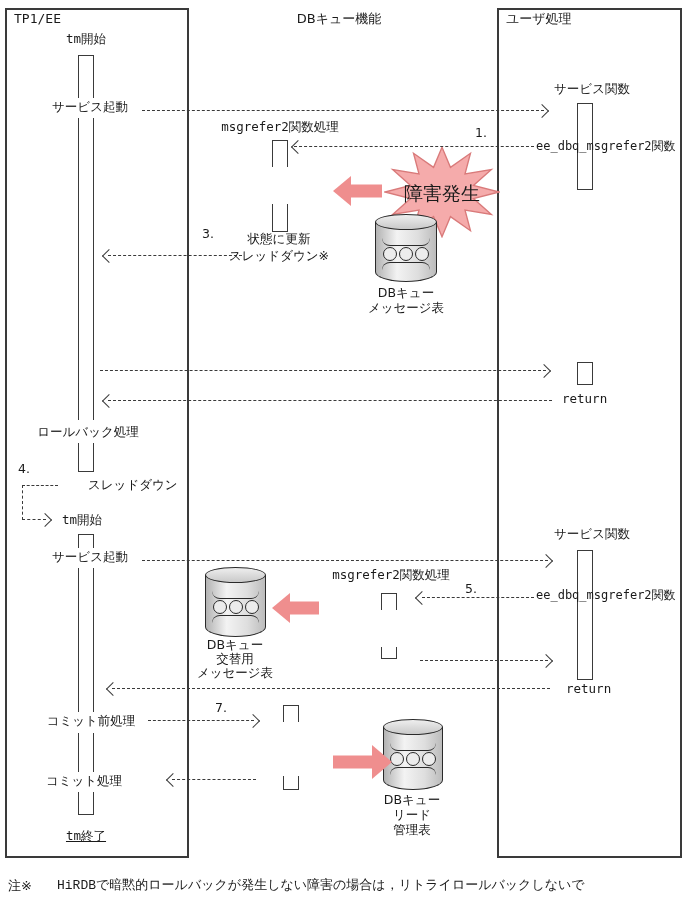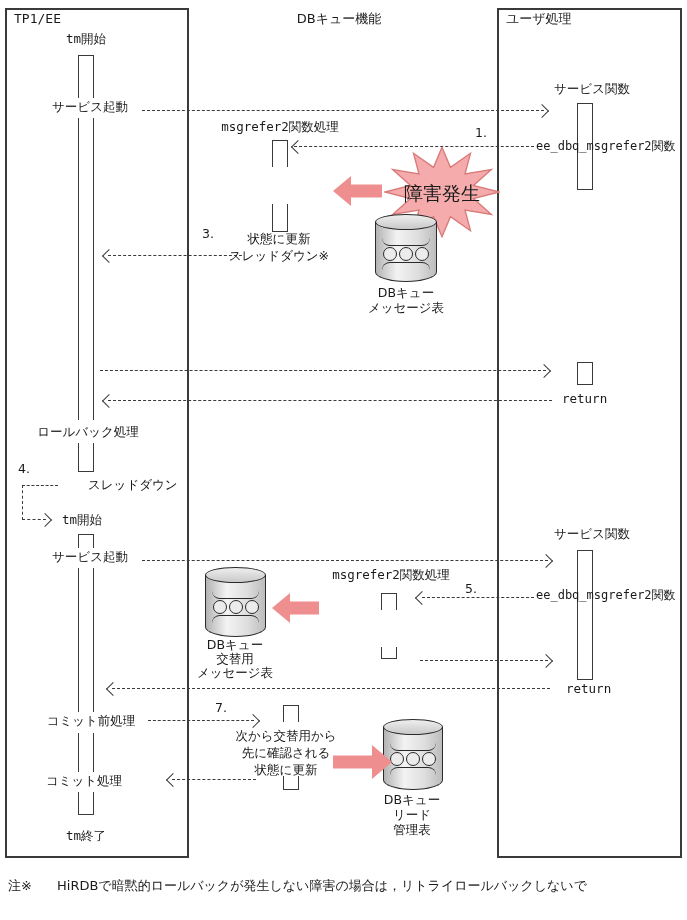--- a/index.html
+++ b/index.html
@@ -185,57 +185,52 @@
 
   <div class="lbl ctr mono" style="left:86px;top:31px;">tm開始</div>
   <div class="lbl ctr" style="left:90px;top:99px;">サービス起動</div>
   <div class="lbl ctr" style="left:88px;top:424px;">ロールバック処理</div>
   <div class="lbl" style="left:18px;top:461px;">4.</div>
   <div class="lbl" style="left:58px;top:477px;margin-left:30px;">スレッドダウン</div>
   <div class="lbl mono" style="left:62px;top:512px;">tm開始</div>
   <div class="lbl ctr" style="left:90px;top:549px;">サービス起動</div>
   <div class="lbl ctr" style="left:91px;top:713px;">コミット前処理</div>
   <div class="lbl ctr" style="left:84px;top:773px;">コミット処理</div>
-  <div class="lbl ctr mono" style="left:86px;top:828px;">tm終了</div>
+  <div class="lbl ctr mono" style="left:86px;top:828px;text-decoration:underline;">tm終了</div>
 
   <div class="lbl ctr mono" style="left:280px;top:119px;">msgrefer2関数処理</div>
   <div class="lbl" style="left:202px;top:226px;">3.</div>
   <div class="lbl ctr" style="left:279px;top:230px;line-height:17px;">
     <div>状態に更新</div>
     <div>スレッドダウン※</div>
   </div>
   <div class="lbl ctr" style="left:406px;top:285px;">
     <div>DBキュー</div>
     <div>メッセージ表</div>
   </div>
   <div class="lbl ctr mono" style="left:391px;top:567px;">msgrefer2関数処理</div>
   <div class="lbl ctr" style="left:235px;top:638px;line-height:14px;">
     <div>DBキュー</div>
     <div>交替用</div>
     <div>メッセージ表</div>
   </div>
   <div class="lbl" style="left:215px;top:700px;">7.</div>
-  <div class="lbl ctr" style="left:286px;top:727px;line-height:17px;">
-    <div>次から交替用から</div>
-    <div>先に確認される</div>
-    <div>状態に更新</div>
-  </div>
   <div class="lbl ctr" style="left:412px;top:792px;line-height:15px;">
     <div>DBキュー</div>
     <div>リード</div>
     <div>管理表</div>
   </div>
 
   <div class="lbl ctr" style="left:592px;top:81px;">サービス関数</div>
   <div class="lbl" style="left:475px;top:125px;">1.</div>
   <div class="lbl mono" style="left:536px;top:139px;font-size:12px;">ee_dbq_msgrefer2関数</div>
   <div class="lbl mono" style="left:562px;top:391px;">return</div>
   <div class="lbl ctr" style="left:592px;top:526px;">サービス関数</div>
   <div class="lbl" style="left:465px;top:581px;">5.</div>
   <div class="lbl mono" style="left:536px;top:588px;font-size:12px;">ee_dbq_msgrefer2関数</div>
   <div class="lbl mono" style="left:566px;top:681px;">return</div>
 
   <div class="note" style="left:8px;top:876px;">注※</div>
-  <div class="note" style="left:57px;top:876px;">
+  <div class="note" style="left:57px;top:876px;font-family:Liberation Mono, monospace;">
     <div>HiRDBで暗黙的ロールバックが発生しない障害の場合は，リトライロールバックしないで</div>
   </div>
 
 </div>
 
 </body></html>

